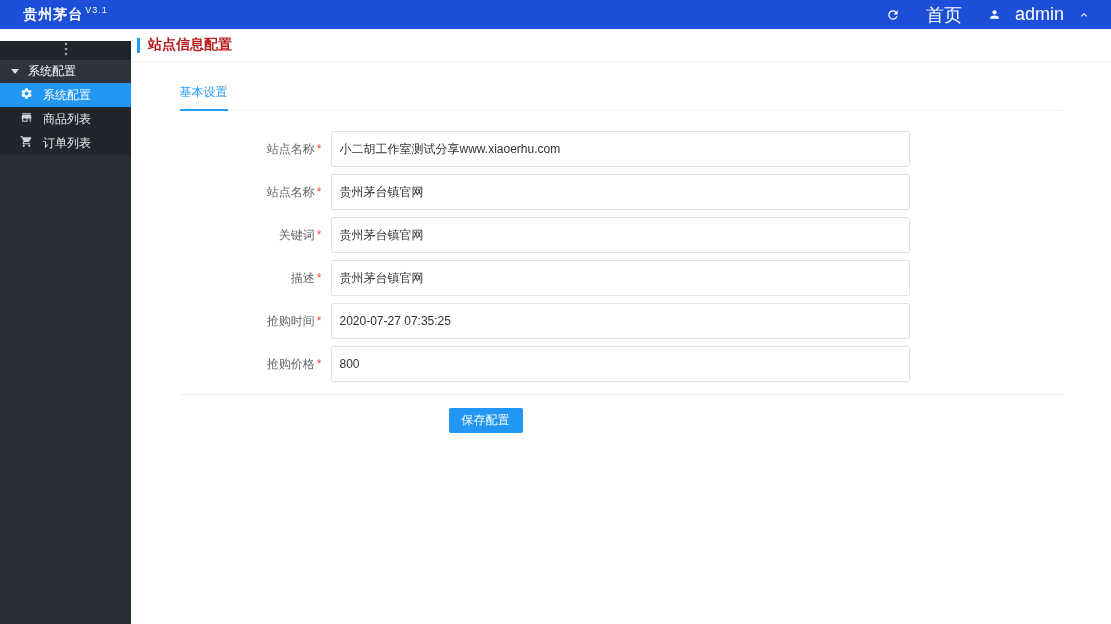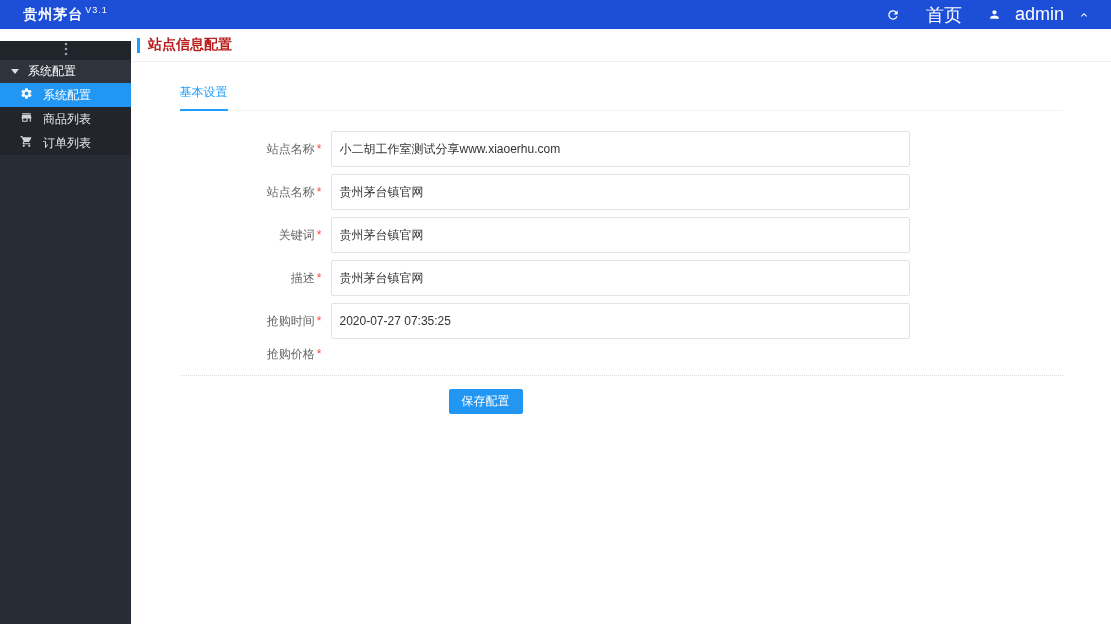--- a/index.html
+++ b/index.html
@@ -178,20 +178,21 @@
     <input class="form-input" type="text" value="贵州茅台镇官网" style="">
   </div>
 
   <div class="form-row">
     <div class="form-label"><span class="lbl">抢购时间</span><span class="required-mark">*</span></div>
     <input class="form-input" type="text" value="2020-07-27 07:35:25" style="">
   </div>
 
   <div class="form-row">
     <div class="form-label"><span class="lbl">抢购价格</span><span class="required-mark">*</span></div>
+    <input class="form-input" type="text" value="800" style="">
   </div>
 </div>
 
     <div class="divider-dotted"></div>
     <div class="btn-row">
       <button class="save-btn">保存配置</button>
     </div>
   </div>
 </div>
 

